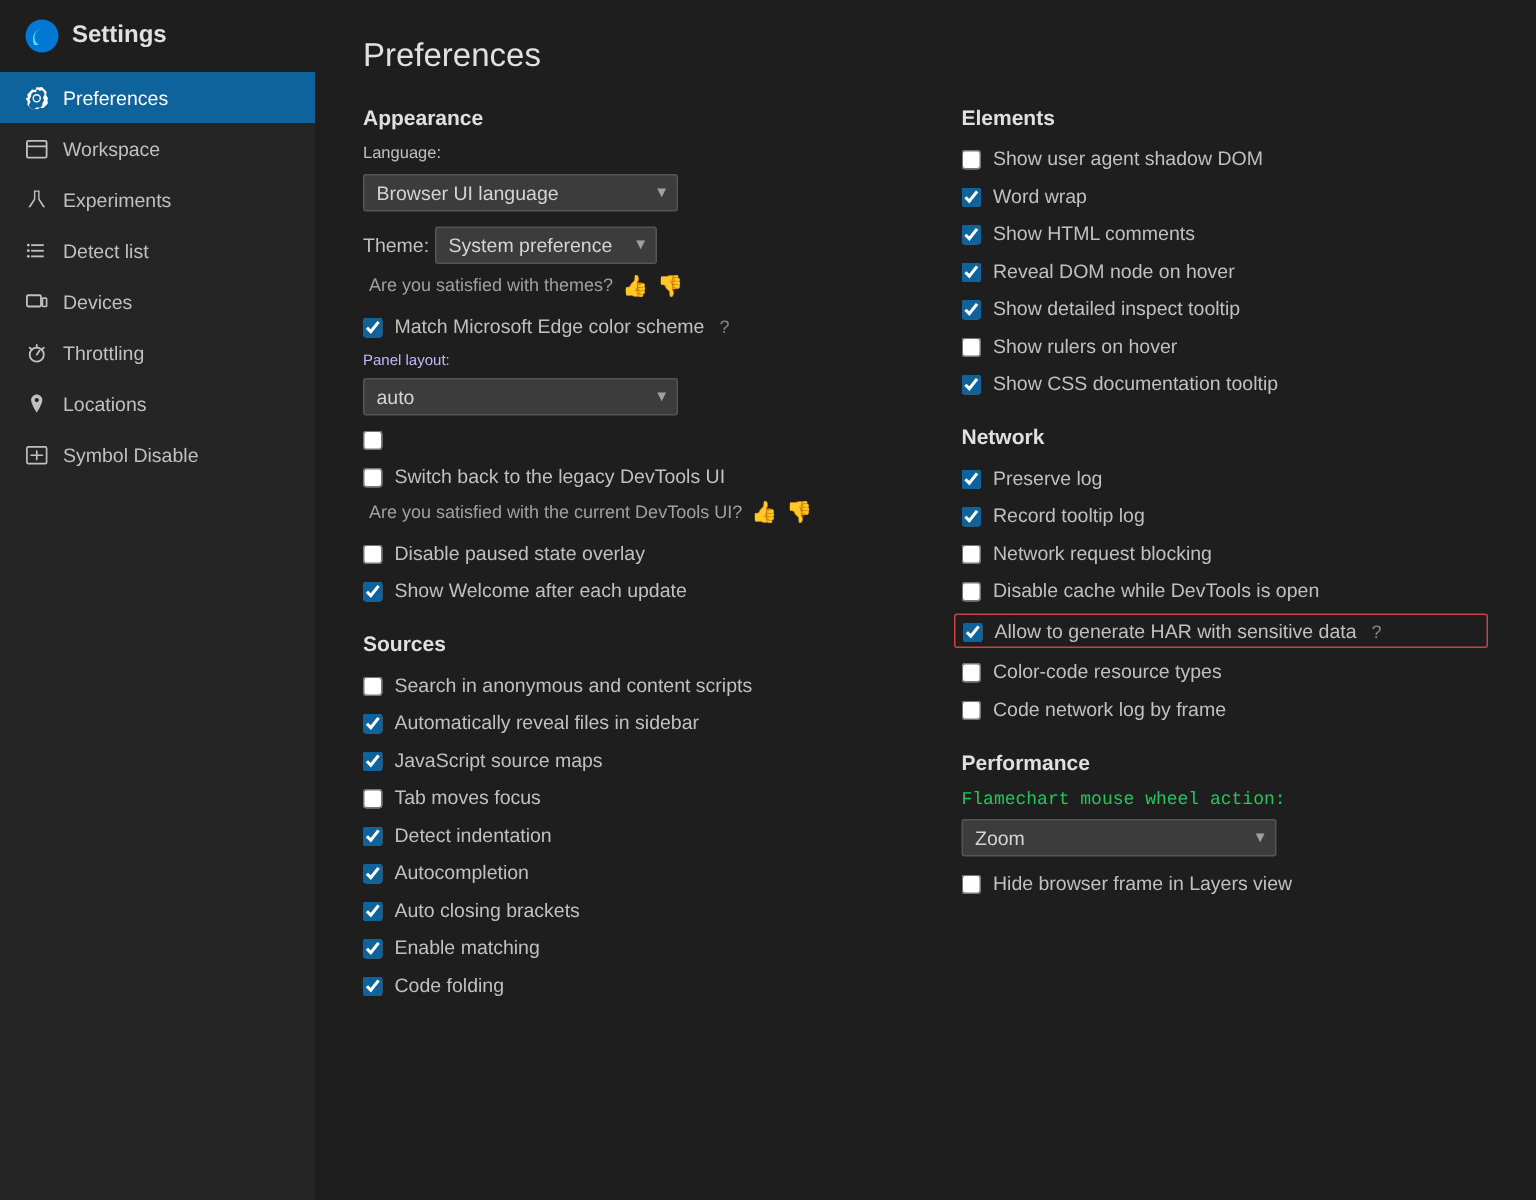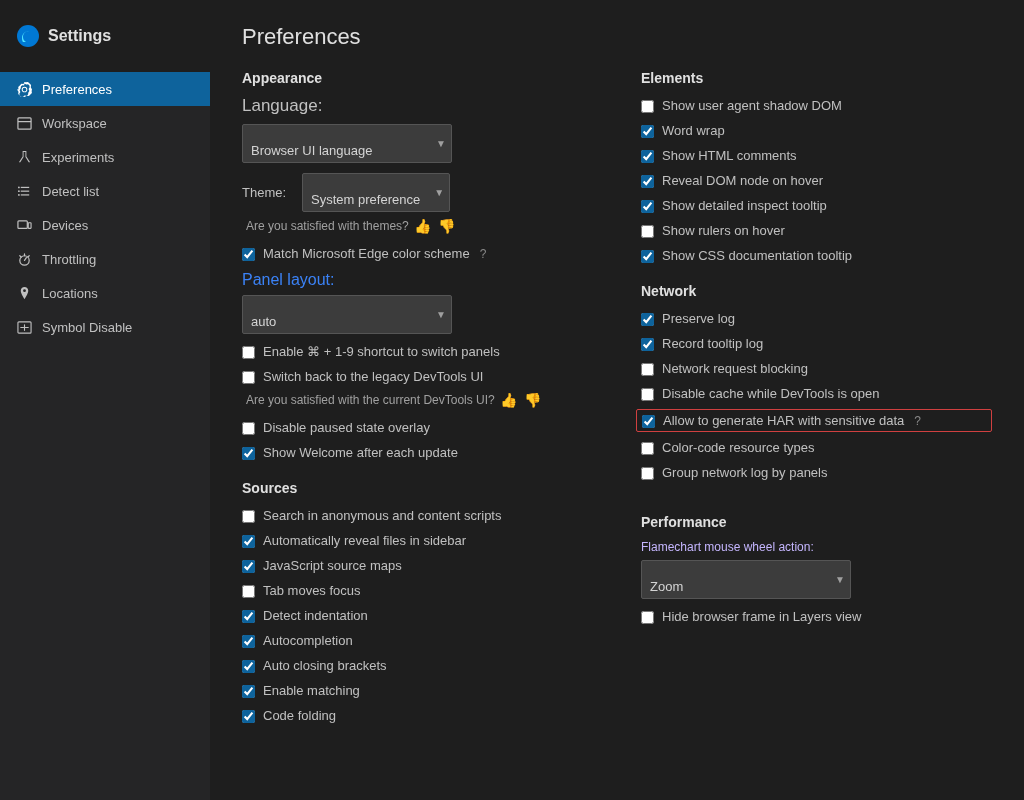--- a/index.html
+++ b/index.html
@@ -18,21 +18,21 @@
       width: 210px;
       background: #252526;
       display: flex;
       flex-direction: column;
       flex-shrink: 0;
     }
     .sidebar-header {
       display: flex;
       align-items: center;
       gap: 8px;
-      padding: 24px 16px;
+      padding: 12px 16px;
       background: #1e1e1e;
     }
     .sidebar-logo {
       width: 24px;
       height: 24px;
     }
     .sidebar-title {
       font-size: 16px;
       font-weight: 600;
       color: #e0e0e0;
@@ -99,33 +99,33 @@
       margin-bottom: 20px;
     }
     .field-row {
       display: flex;
       align-items: center;
       gap: 8px;
       margin-bottom: 8px;
     }
     .field-label {
       color: #c0c0c0;
-      font-size: 17px;
+      font-size: 11px;
       min-width: 60px;
     }
     .select-wrapper {
       position: relative;
       display: inline-flex;
       align-items: center;
     }
     .select-box {
       background: #3c3c3c;
       border: 1px solid #555;
       color: #d4d4d4;
-      padding: 18px 28px 4px 8px;
+      padding: 4px 28px 4px 8px;
       font-size: 13px;
       border-radius: 2px;
       appearance: none;
       cursor: pointer;
       min-width: 180px;
     }
     .select-box-sm {
       min-width: 140px;
     }
     .select-box-lg {
@@ -134,21 +134,21 @@
     .select-arrow {
       position: absolute;
       right: 6px;
       pointer-events: none;
       color: #a0a0a0;
       font-size: 10px;
     }
     .theme-row {
       display: flex;
       align-items: center;
-      gap: 16px;
+      gap: 4px;
       margin-bottom: 6px;
     }
     .theme-label {
       color: #c0c0c0;
       font-size: 13px;
     }
     .satisfaction-row {
       display: flex;
       align-items: center;
       gap: 6px;
@@ -190,46 +190,47 @@
     }
     .help-icon {
       color: #888;
       font-size: 12px;
       cursor: pointer;
       margin-left: 2px;
     }
 
     
     .panel-layout-label {
-      color: #3b82f6;
-      font-size: 16px;
+      color: #c4b5fd;
+      font-size: 10px;
       margin-bottom: 6px;
       display: block;
     }
 
     
     .subsection {
       margin-bottom: 18px;
     }
     .subsection-heading {
       font-size: 14px;
       font-weight: 600;
       color: #e0e0e0;
       margin-bottom: 10px;
       margin-top: 14px;
     }
 
     
     .network-section { margin-top: 18px; }
-    .performance-section { margin-top: 32px; }
+    .performance-section { margin-top: 18px; }
     .perf-label {
       font-size: 12px;
-      color: #c4b5fd;
+      color: #22c55e;
       margin-bottom: 6px;
       display: block;
+      font-family: Liberation Mono, monospace;
     }
 
     
     .main::-webkit-scrollbar { width: 6px; }
     .main::-webkit-scrollbar-track { background: #1e1e1e; }
     .main::-webkit-scrollbar-thumb { background: #444; border-radius: 3px; }
   </style>
 </head>
 <body>
 
@@ -377,21 +378,20 @@
           <div class="select-wrapper">
             <select class="select-box select-box-lg">
               <option>auto</option>
             </select>
             <span class="select-arrow">▼</span>
           </div>
         </div>
 
         <div class="checkbox-row" style="margin-top:8px;">
           <input type="checkbox" id="enable-shortcut" style="">
-          <label for="enable-shortcut" class="checkbox-label">Enable ⌘ + 1-9 shortcut to switch panels</label>
         </div>
 
         <div class="checkbox-row">
           <input type="checkbox" id="switch-legacy" style="">
           <label for="switch-legacy" class="checkbox-label">Switch back to the legacy DevTools UI</label>
         </div>
 
         <div class="satisfaction-row">
           <span>Are you satisfied with the current DevTools UI?</span>
           <span class="thumb-icon">👍</span>
@@ -514,21 +514,21 @@
               <input type="checkbox" id="network-checkboxes-4" checked="" style="">
               <label for="network-checkboxes-4" class="checkbox-label">Allow to generate HAR with sensitive data</label>
               <span class="help-icon">?</span>
             </div>
             <div class="checkbox-row">
               <input type="checkbox" id="network-checkboxes-5" style="">
               <label for="network-checkboxes-5" class="checkbox-label">Color-code resource types</label>
             </div>
             <div class="checkbox-row">
               <input type="checkbox" id="network-checkboxes-6" style="">
-              <label for="network-checkboxes-6" class="checkbox-label">Group network log by panels</label>
+              <label for="network-checkboxes-6" class="checkbox-label">Code network log by frame</label>
             </div>
           </div>
       </div>
 
       <div class="performance-section subsection">
         <div class="subsection-heading">Performance</div>
         <span class="perf-label">Flamechart mouse wheel action:</span>
         <div class="select-wrapper" style="margin-bottom:8px;">
           <select class="select-box select-box-lg">
             <option>Zoom</option>

